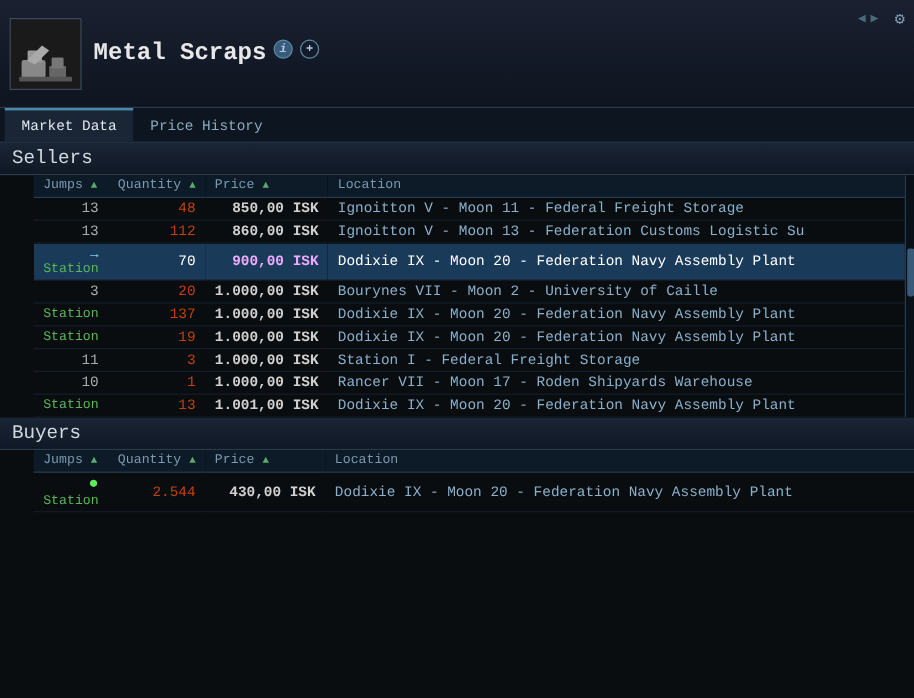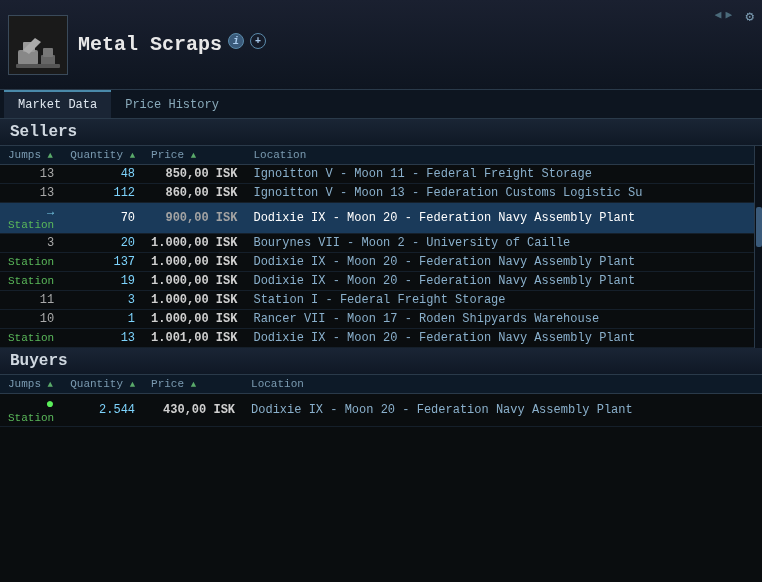--- a/index.html
+++ b/index.html
@@ -122,21 +122,21 @@
       border-top: 2px solid #4a8aaa;
       color: #e0e8f0;
       background: #1a2535;
     }
 
     
     .section-header {
       background: linear-gradient(180deg, #1a2535 0%, #0f1825 100%);
       padding: 4px 10px;
       font-size: 16px;
-      font-weight: bold;
+      font-weight: normal;
       color: #d0d8e0;
       border-bottom: 1px solid #2a3a4a;
     }
 
     
     .market-table {
       width: 100%;
       border-collapse: collapse;
     }
 
@@ -163,44 +163,45 @@
       overflow: hidden;
       font-size: 12px;
     }
 
     .row-highlighted td {
       background: #1a3a5a !important;
       color: #ffffff;
     }
 
     .row-highlighted .price-cell {
-      color: #a3a3a3;
+      color: #f0abfc;
       font-weight: bold;
     }
 
     .jumps-col { width: 50px; text-align: right; color: #aaaaaa; }
-    .qty-col { width: 50px; text-align: right; color: #7dd3fc; }
+    .qty-col { width: 50px; text-align: right; color: #c2410c; }
     .price-col { width: 100px; text-align: right; color: #d0d0d0; font-weight: bold; }
     .location-col { color: #8ab0cc; overflow: hidden; text-overflow: ellipsis; }
 
     .station-label {
       color: #5ab85a;
       font-size: 11px;
       display: flex;
       align-items: center;
       gap: 3px;
     }
 
     .arrow-right {
       color: #7acce8;
       font-weight: bold;
     }
 
     .scrollbar-container {
       position: relative;
+      padding-left: 28px;
     }
 
     .table-wrapper {
       overflow-y: hidden;
       position: relative;
     }
 
     .scrollbar {
       position: absolute;
       right: 0;

